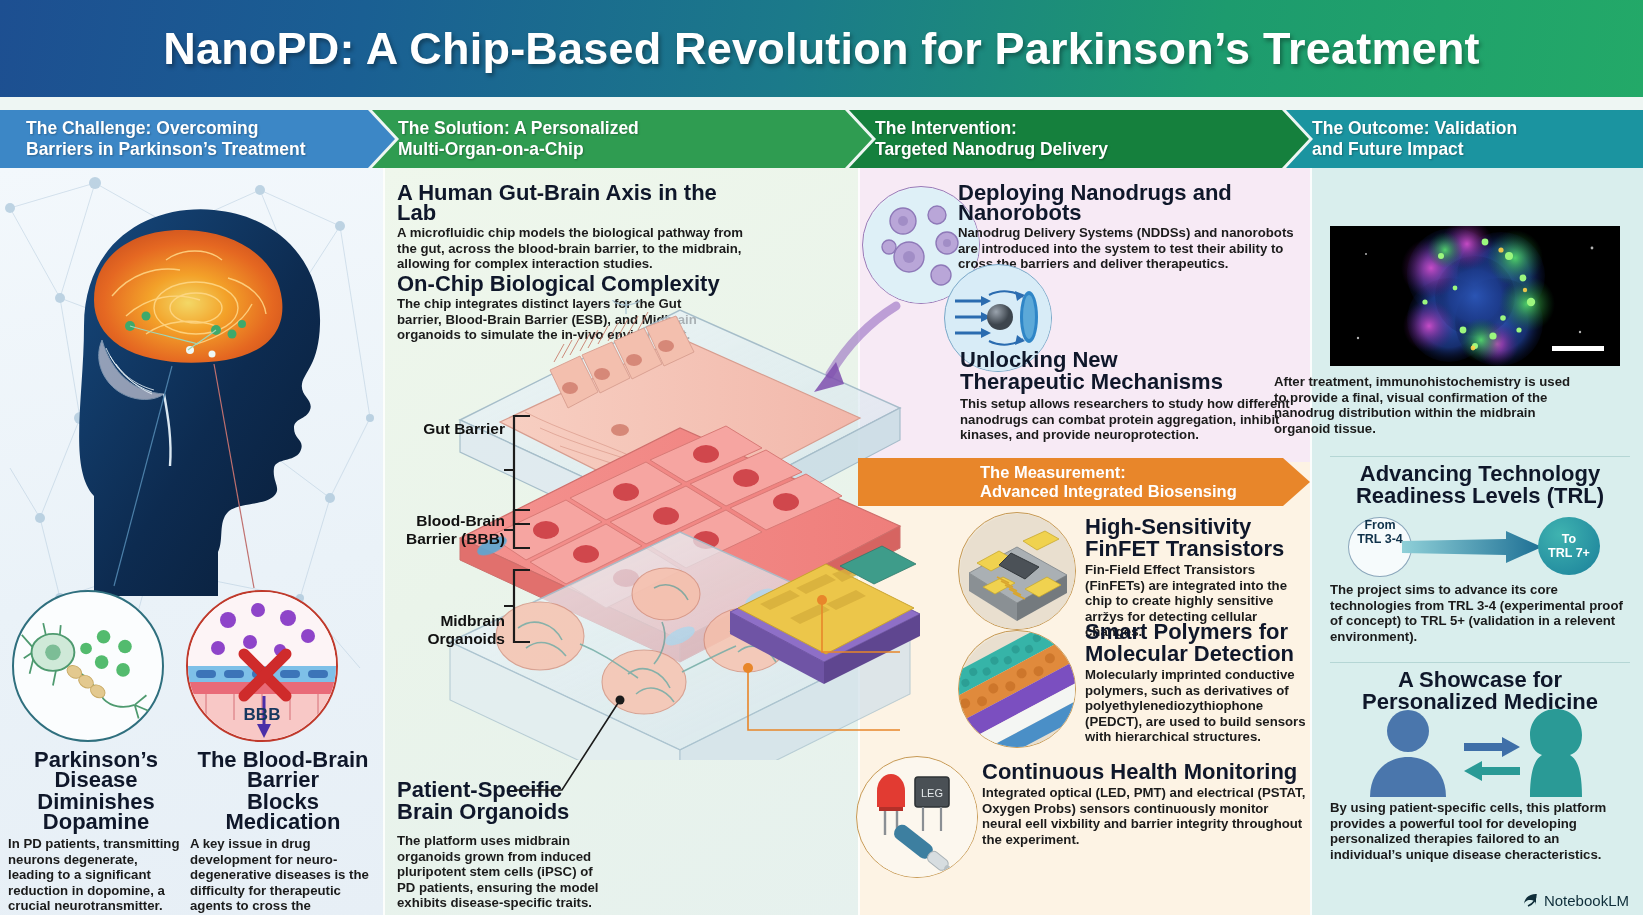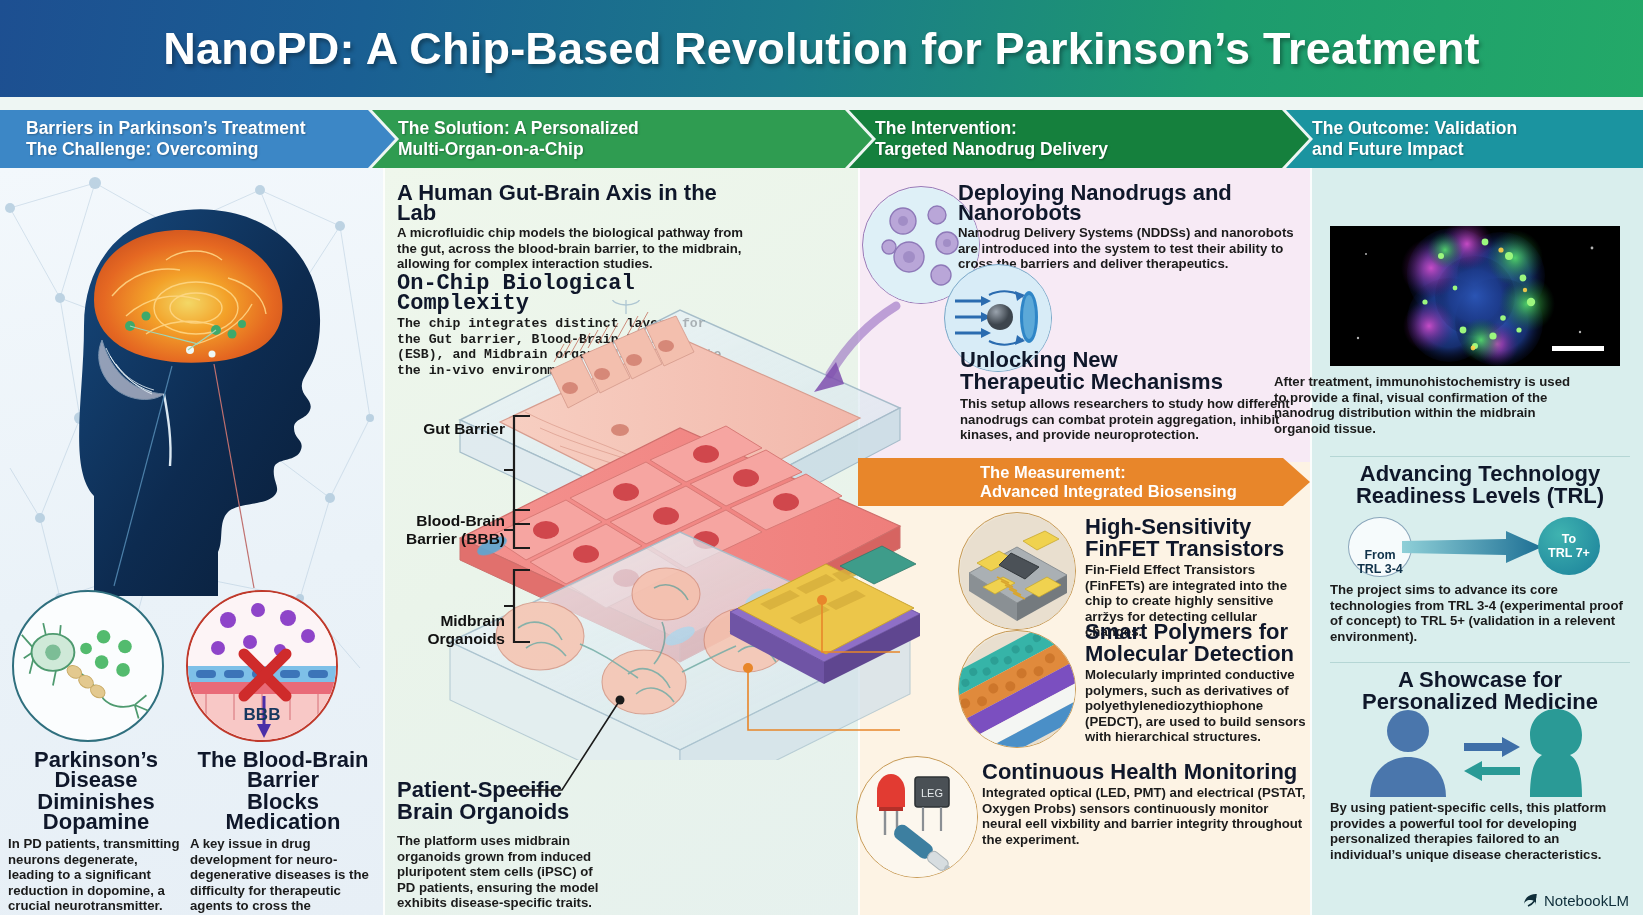--- a/index.html
+++ b/index.html
@@ -46,21 +46,21 @@
   .circ{position:absolute;border-radius:50%;background:#fbfdfe;box-sizing:border-box;}
   .circ1{left:12px;top:590px;width:152px;height:152px;border:2px solid #2f6f7e;}
   .circ2{left:186px;top:590px;width:152px;height:152px;border:2px solid #c0392b;overflow:hidden;}
   .bbbtag{position:absolute;left:186px;top:705px;width:152px;text-align:center;
     font-size:17px;font-weight:bold;color:#17375e;}
   .c1txtA{position:absolute;left:8px;top:750px;width:176px;}
   .c1txtB{position:absolute;left:190px;top:750px;width:186px;}
 
   
   .c2a{position:absolute;left:397px;top:183px;width:352px;}
-  .c2b{position:absolute;left:397px;top:274px;width:330px;font-family:Liberation Mono, monospace;}
+  .c2b{position:absolute;left:397px;top:274px;width:330px;}
   .c2c{position:absolute;left:397px;top:780px;width:230px;}
   .chiplbl{position:absolute;font-size:15.5px;font-weight:bold;color:#111;line-height:18px;text-align:right;}
   .lbl-gut{left:385px;top:420px;width:120px;}
   .lbl-bbb{left:371px;top:512px;width:134px;}
   .lbl-mid{left:371px;top:612px;width:134px;}
   #chipsvg{position:absolute;left:430px;top:300px;}
 
   
   .c3a{position:absolute;left:958px;top:183px;width:345px;}
   .c3b{position:absolute;left:1060px;top:262px;width:245px;}
@@ -76,21 +76,21 @@
 
   
   .c4a{position:absolute;left:1330px;top:183px;width:300px;}
   #micro{position:absolute;left:1330px;top:226px;width:290px;height:140px;background:#000;overflow:hidden;}
   .c4b{position:absolute;left:1274px;top:374px;width:305px;}
   .hr4{position:absolute;left:1330px;top:456px;width:300px;height:1px;background:#b5d6d5;}
   .c4c{position:absolute;left:1330px;top:464px;width:300px;}
   .trlrow{position:absolute;left:1330px;top:515px;width:300px;height:62px;}
   .trlA{position:absolute;left:18px;top:2px;width:62px;height:58px;border-radius:50%;
     border:1.6px solid #8aa6bb;background:#f6fbfc;display:flex;flex-direction:column;
-    align-items:center;justify-content:flex-end;}
+    align-items:center;justify-content:flex-start;}
   .trlA span{font-size:12.5px;font-weight:bold;color:#10324a;line-height:14px;}
   .trlB{position:absolute;left:208px;top:2px;width:62px;height:58px;border-radius:50%;
     background:radial-gradient(circle at 35% 30%,#3fb3b0,#1a7f9a);display:flex;flex-direction:column;
     align-items:center;justify-content:center;}
   .trlB span{font-size:12.5px;font-weight:bold;color:#fff;line-height:14px;}
   .c4d{position:absolute;left:1330px;top:582px;width:300px;}
   .hr4b{position:absolute;left:1330px;top:662px;width:300px;height:1px;background:#b5d6d5;}
   .c4e{position:absolute;left:1330px;top:670px;width:300px;}
   .people{position:absolute;left:1330px;top:705px;width:300px;height:92px;}
   .c4f{position:absolute;left:1330px;top:800px;width:300px;}
@@ -110,22 +110,22 @@
   <div class="colbg bg2"></div>
   <div class="colbg bg3"></div>
   <div class="colbg bg3b"></div>
   <div class="colbg bg4"></div>
   <div class="colsep" style="left:383px"></div>
   <div class="colsep" style="left:858px"></div>
   <div class="colsep" style="left:1310px"></div>
 
   <div class="bannerrow">
     <div class="chev c1">
+      <span>The Challenge: Overcoming</span>
       <span>Barriers in Parkinson’s Treatment</span>
-      <span>The Challenge: Overcoming</span>
     </div>
     <div class="chev c2">
       <span>The Solution: A Personalized</span>
       <span>Multi-Organ-on-a-Chip</span>
     </div>
     <div class="chev c3">
       <span>The Intervention:</span>
       <span>Targeted Nanodrug Delivery</span>
     </div>
     <div class="chev c4">

